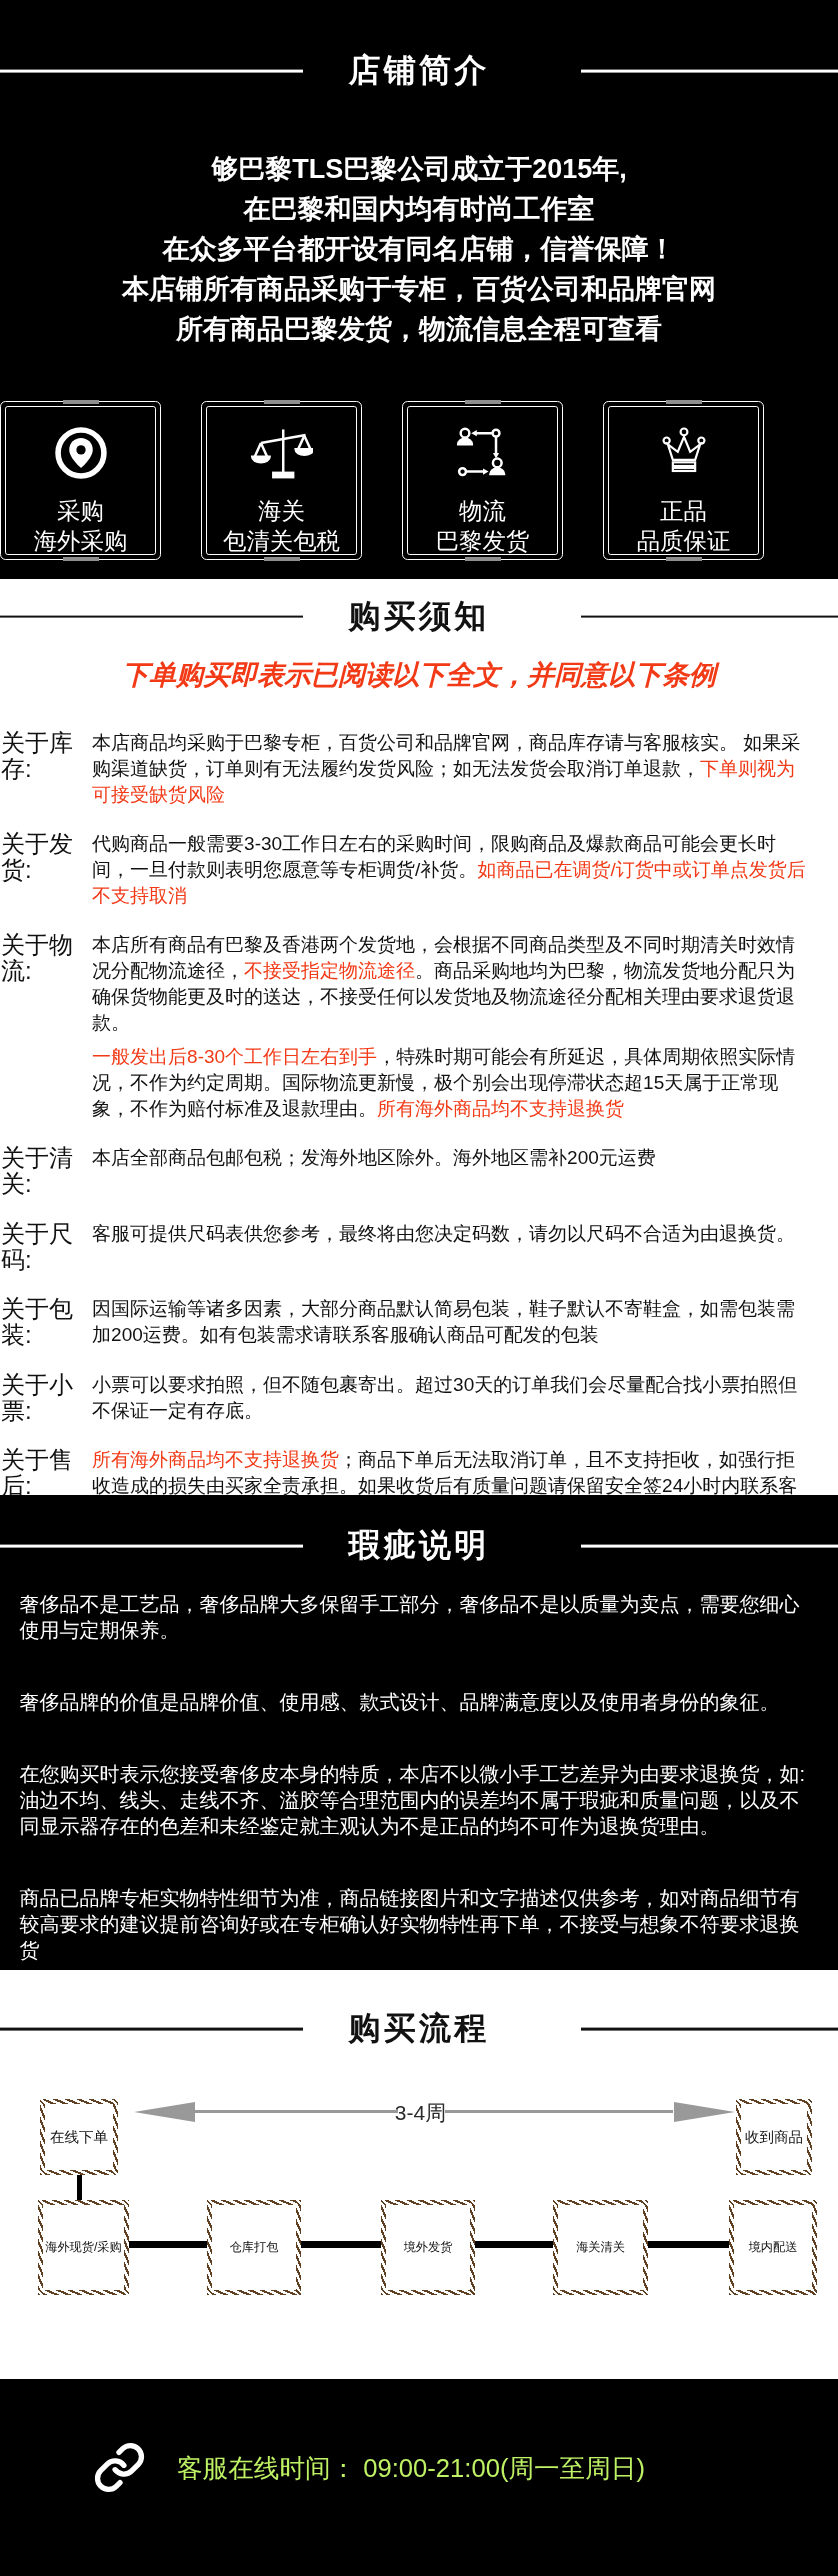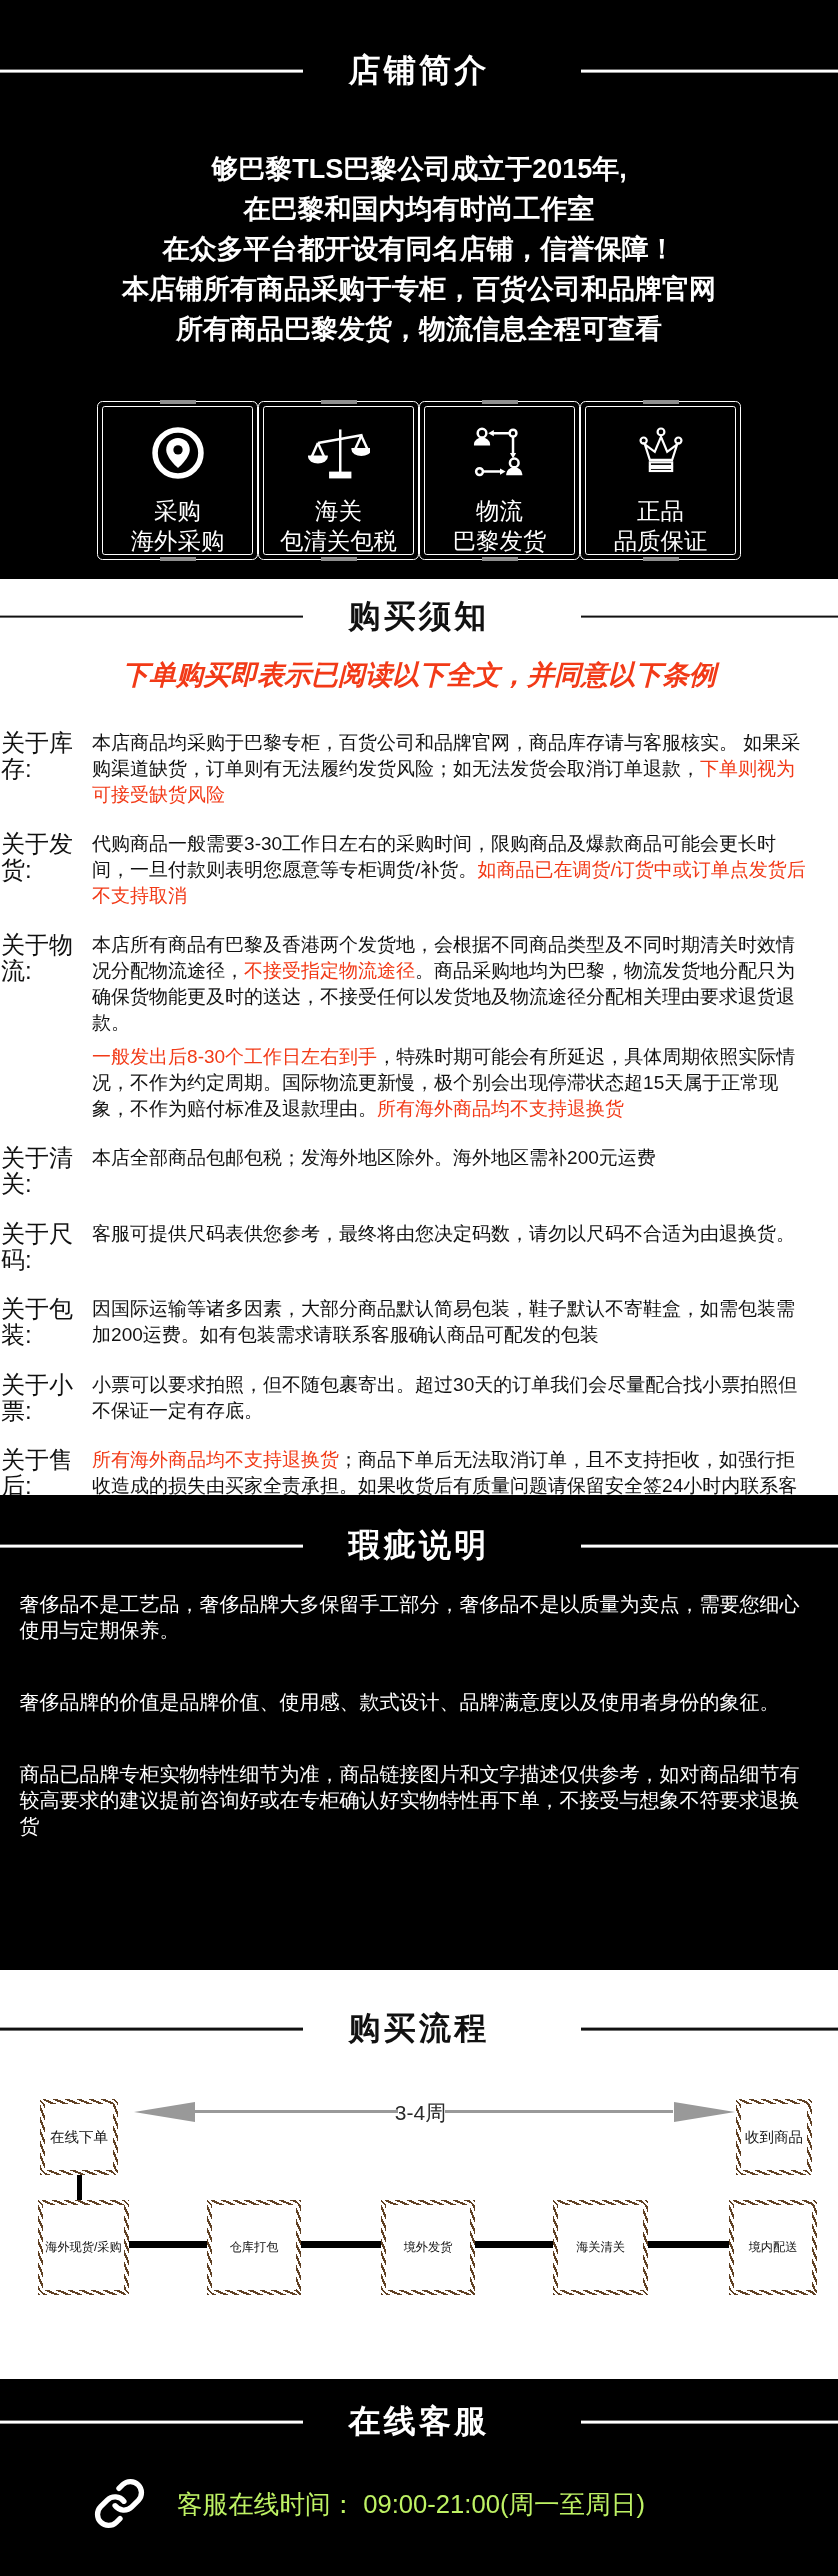--- a/index.html
+++ b/index.html
@@ -22,21 +22,21 @@
   .sec-black .sec-title .line-l, .sec-black .sec-title .line-r { background:#fff; }
   .sec-white .sec-title .line-l, .sec-white .sec-title .line-r { background:#111; }
   .sec-title .txt {
     position:absolute; left:0; right:0; top:50%; transform:translateY(-50%);
     text-align:center; font-size:32px; font-weight:bold; letter-spacing:3.3px;
   }
 
   
   #sec-intro { height:579px; padding-top:53px; }
   .intro-lines { margin-top:60px; text-align:center; font-size:27px; font-weight:bold; line-height:40px; }
-  .svc-row { margin-top:52px; display:flex; justify-content:center; }
+  .svc-row { margin-top:52px; display:flex; gap:40px; }
   .svc-box {
     position:relative; width:161px; height:159px; border:1.7px solid #fff; border-radius:5.6px;
     display:flex; flex-direction:column; align-items:center; background:#000;
   }
   .svc-inner { position:absolute; inset:3.9px; border:1.1px solid #fff; border-radius:2.8px; pointer-events:none; }
   .svc-bar { position:absolute; left:50%; transform:translateX(-50%); width:36px; height:3.9px; background:#8f8f8f; }
   .svc-bar.top { top:-2.2px; } .svc-bar.bot { bottom:-2.2px; }
   .svc-icon { height:71px; margin-top:15.6px; display:flex; align-items:center; justify-content:center; }
   .svc-icon svg { width:62px; height:62px; }
   .svc-l1 { font-size:23.4px; line-height:30px; margin-top:7.8px; }
@@ -241,20 +241,21 @@
 
 <div class="section sec-black" id="sec-defect">
   <div class="sec-title">
     <div class="line-l"></div>
     <div class="txt">瑕疵说明</div>
     <div class="line-r"></div>
   </div>
   <div class="defect-pars">
       <p>奢侈品不是工艺品，奢侈品牌大多保留手工部分，奢侈品不是以质量为卖点，需要您细心使用与定期保养。</p>
       <p>奢侈品牌的价值是品牌价值、使用感、款式设计、品牌满意度以及使用者身份的象征。</p>
+      <p>在您购买时表示您接受奢侈皮本身的特质，本店不以微小手工艺差异为由要求退换货，如:油边不均、线头、走线不齐、溢胶等合理范围内的误差均不属于瑕疵和质量问题，以及不同显示器存在的色差和未经鉴定就主观认为不是正品的均不可作为退换货理由。</p>
       <p>商品已品牌专柜实物特性细节为准，商品链接图片和文字描述仅供参考，如对商品细节有较高要求的建议提前咨询好或在专柜确认好实物特性再下单，不接受与想象不符要求退换货</p>
     </div>
 </div>
 
 <div class="section sec-white" id="sec-flow">
   <div class="sec-title">
     <div class="line-l"></div>
     <div class="txt">购买流程</div>
     <div class="line-r"></div>
   </div>
@@ -275,25 +276,20 @@
   <div class="flow-box flow-bot" style="left:207px; top:230px; width:94px; height:95px;">仓库打包</div>
   <div class="hconn" style="left:301px; width:80px;"></div>
   <div class="flow-box flow-bot" style="left:381px; top:230px; width:94px; height:95px;">境外发货</div>
   <div class="hconn" style="left:475px; width:78px;"></div>
   <div class="flow-box flow-bot" style="left:553px; top:230px; width:95px; height:95px;">海关清关</div>
   <div class="hconn" style="left:648px; width:81px;"></div>
   <div class="flow-box flow-bot" style="left:729px; top:230px; width:88px; height:95px;">境内配送</div>
 </div>
 
 <div class="section sec-black" id="sec-service">
-  <div class="sec-title">
-    <div class="line-l"></div>
-    <div class="txt">在线客服</div>
-    <div class="line-r"></div>
-  </div>
   <div class="cs-row">
     <span>
       <svg viewBox="0 0 24 24" fill="none" stroke="#fff" stroke-width="2.4" stroke-linecap="round" stroke-linejoin="round">
         <path d="M10 13a5 5 0 0 0 7.54.54l3-3a5 5 0 0 0-7.07-7.07l-1.72 1.71"></path>
         <path d="M14 11a5 5 0 0 0-7.54-.54l-3 3a5 5 0 0 0 7.07 7.07l1.71-1.71"></path>
       </svg>
     </span>
     <span class="cs-text">客服在线时间： 09:00-21:00(周一至周日)</span>
   </div>
 </div>

